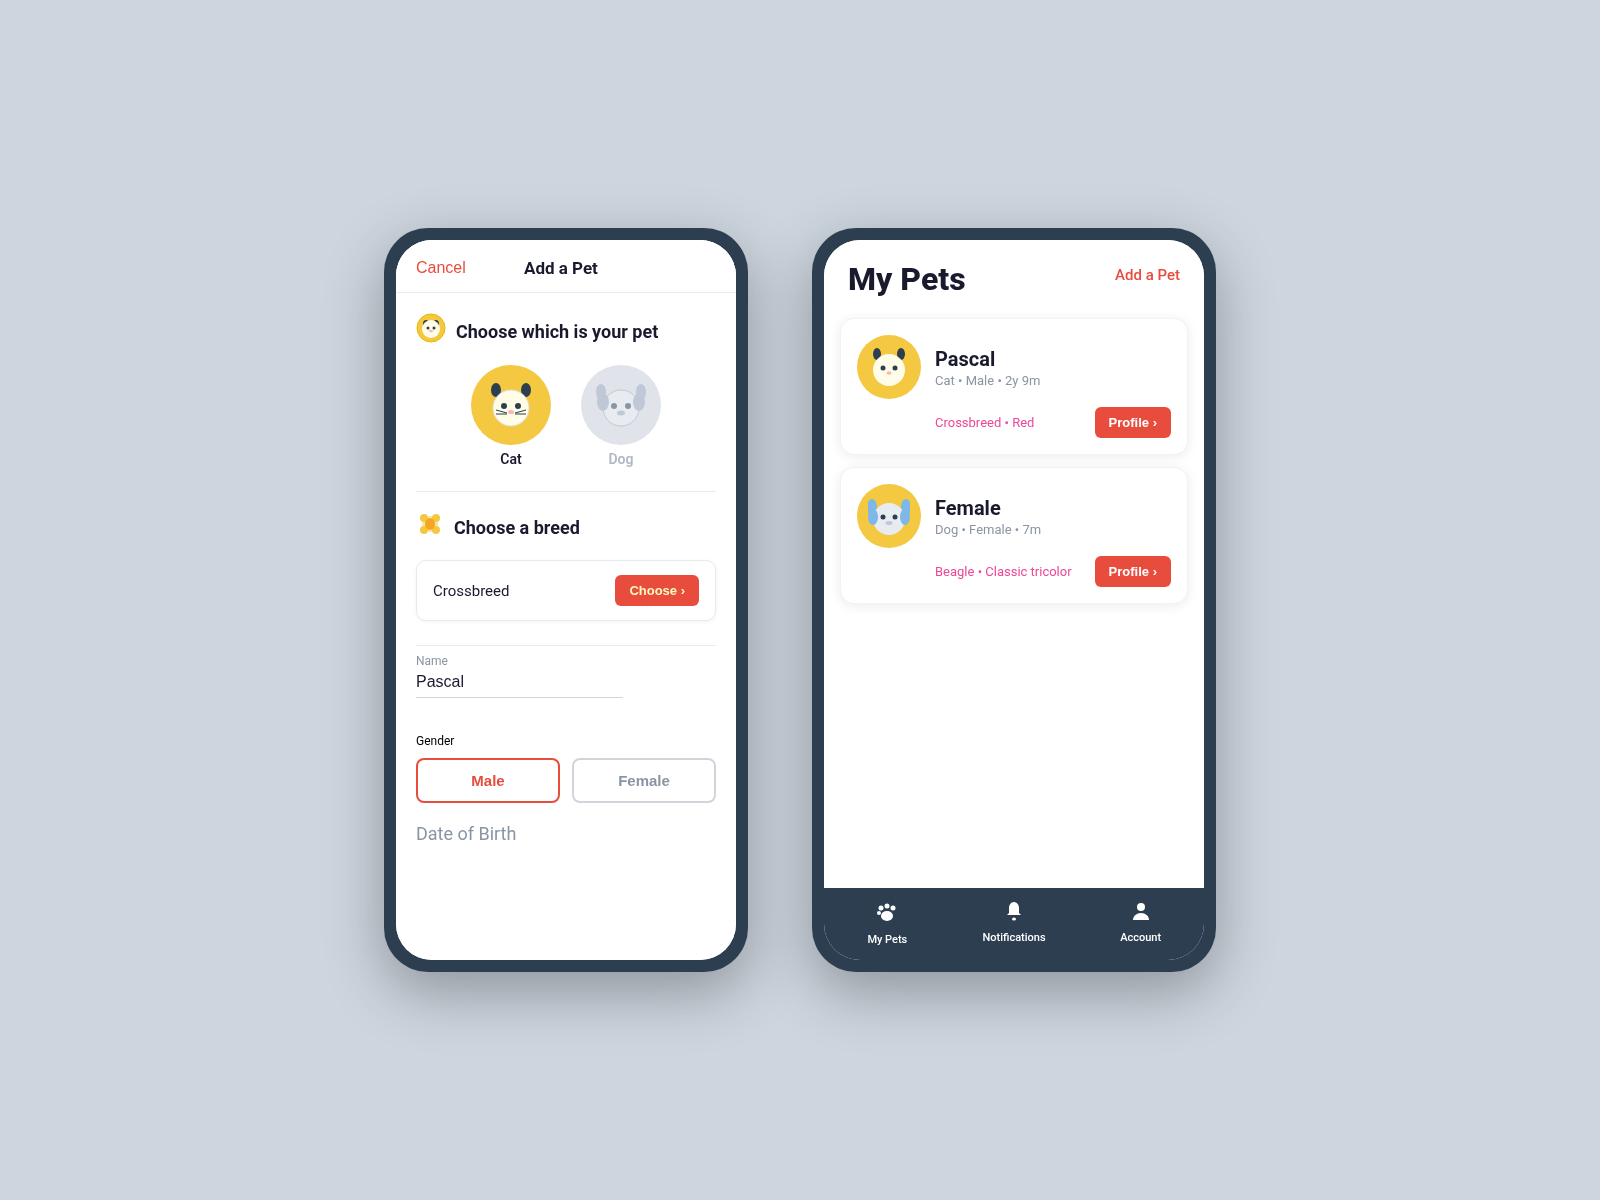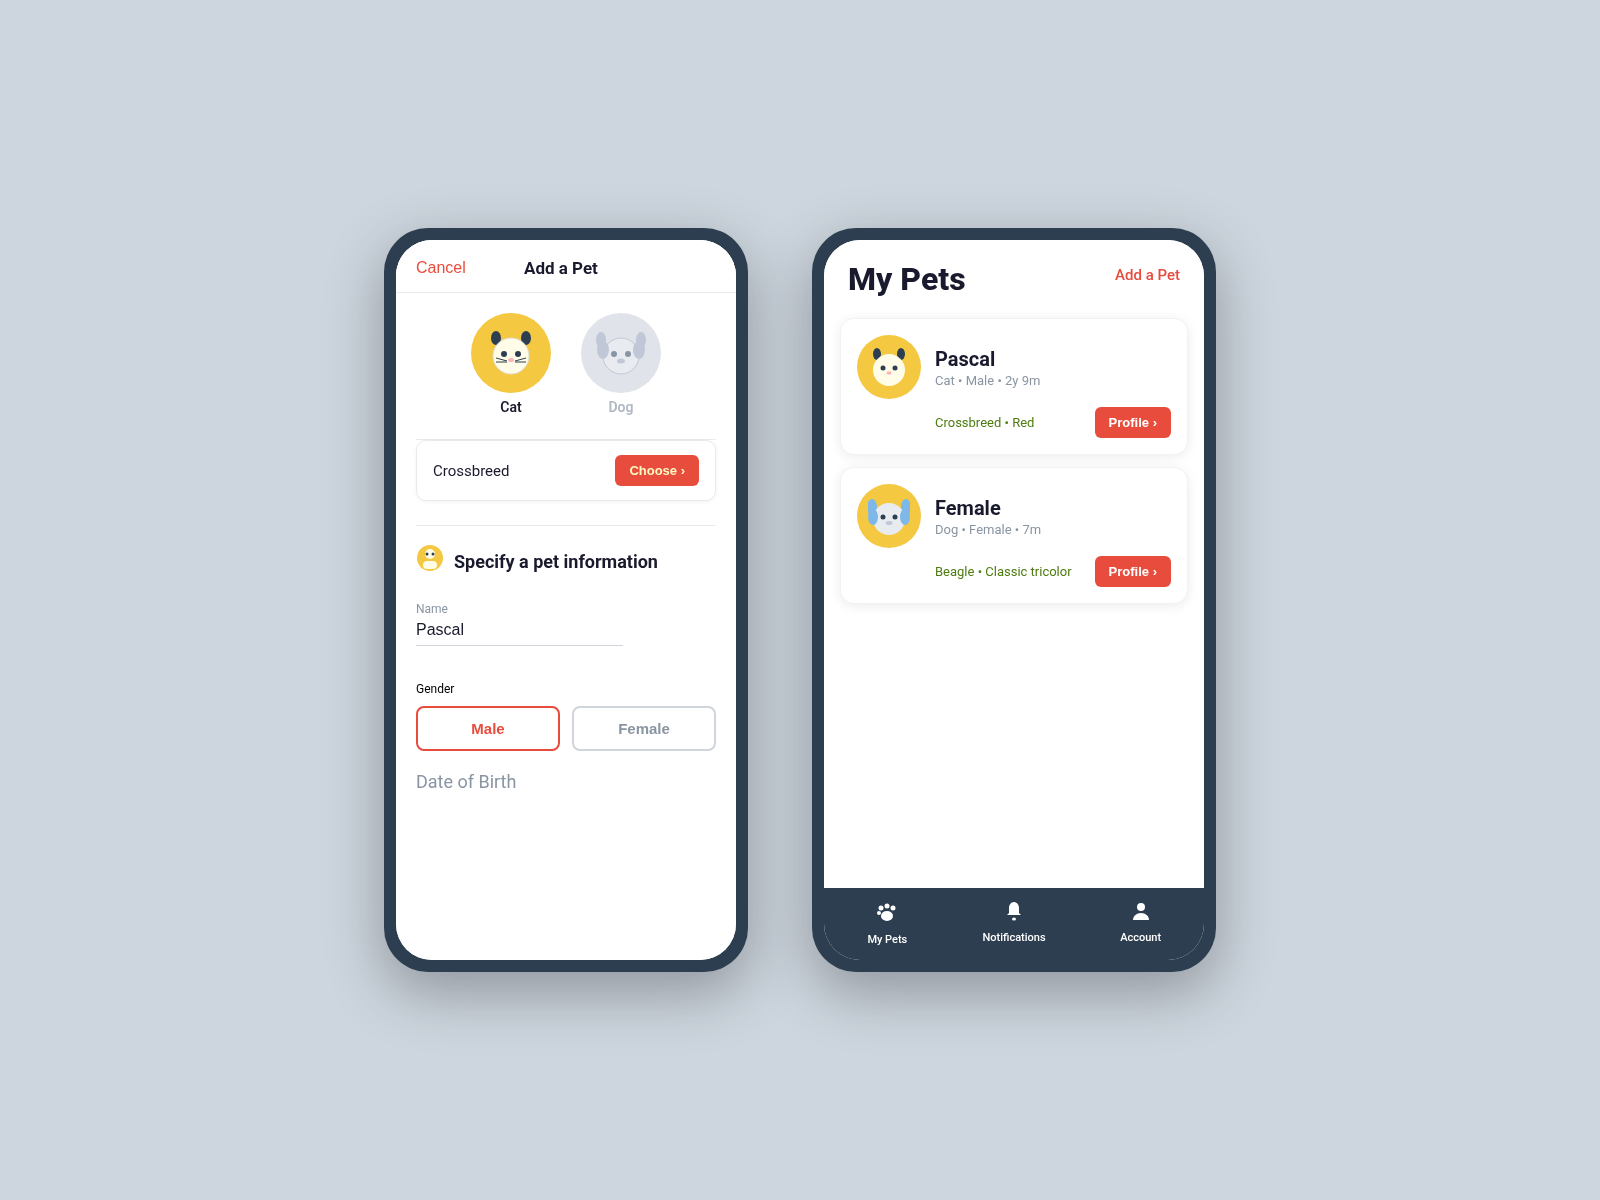--- a/index.html
+++ b/index.html
@@ -355,21 +355,21 @@
 
     .pet-card-bottom {
       display: flex;
       justify-content: space-between;
       align-items: center;
       padding-left: 78px;
     }
 
     .pet-breed-color {
       font-size: 13px;
-      color: #4d7c0f;
+      color: #ec4899;
     }
 
     .profile-btn {
       background: #e74c3c;
       color: white;
       border: none;
       border-radius: 6px;
       padding: 8px 14px;
       font-size: 13px;
       font-weight: 600;
@@ -426,20 +426,35 @@
       <div class="form-screen">
 
         <div class="form-header">
           <button class="cancel-btn">Cancel</button>
           <span class="form-title">Add a Pet</span>
           <span style="width:60px;"></span>
         </div>
 
         <div class="form-content">
 
+          <div class="section-header">
+            <span class="section-emoji">
+              
+              <svg width="30" height="30" viewBox="0 0 30 30" fill="none">
+                <circle cx="15" cy="15" r="14" fill="#f5c842" stroke="#e8b800" stroke-width="1"></circle>
+                <ellipse cx="10" cy="11" rx="3" ry="4" fill="#2c3e50"></ellipse>
+                <ellipse cx="20" cy="11" rx="3" ry="4" fill="#2c3e50"></ellipse>
+                <circle cx="15" cy="16" r="9" fill="#fffde7"></circle>
+                <circle cx="12" cy="15" r="1.5" fill="#2c3e50"></circle>
+                <circle cx="18" cy="15" r="1.5" fill="#2c3e50"></circle>
+                <ellipse cx="15" cy="18" rx="2" ry="1.2" fill="#ffb3ba"></ellipse>
+              </svg>
+            </span>
+            <span class="section-title">Choose which is your pet</span>
+          </div>
 
           <div class="pet-type-row">
 
             <div class="pet-type-item">
               <div class="pet-icon-circle active">
                 <svg class="cat-svg" viewBox="0 0 50 50" fill="none">
                   <ellipse cx="10" cy="10" rx="5" ry="7" fill="#2c3e50"></ellipse>
                   <ellipse cx="40" cy="10" rx="5" ry="7" fill="#2c3e50"></ellipse>
                   <circle cx="25" cy="28" r="18" fill="#fffde7" stroke="#ddd" stroke-width="1"></circle>
                   <circle cx="18" cy="26" r="3" fill="#2c3e50"></circle>
@@ -466,40 +481,41 @@
                   <ellipse cx="7" cy="22" rx="6" ry="9" fill="#c0c8d8"></ellipse>
                   <ellipse cx="43" cy="22" rx="6" ry="9" fill="#c0c8d8"></ellipse>
                 </svg>
               </div>
               <span class="pet-type-label inactive">Dog</span>
             </div>
           </div>
 
           <div class="separator-line"></div>
 
+          <div class="section-header" style="margin-top:18px;">
+            <span class="section-emoji">
+              <svg width="28" height="28" viewBox="0 0 28 28" fill="none">
+                <circle cx="14" cy="14" r="8" fill="#f5c842" opacity="0.5"></circle>
+                <circle cx="8" cy="8" r="4" fill="#f5c842"></circle>
+                <circle cx="20" cy="8" r="4" fill="#f5c842"></circle>
+                <circle cx="8" cy="20" r="4" fill="#f5c842"></circle>
+                <circle cx="20" cy="20" r="4" fill="#f5c842"></circle>
+                <ellipse cx="14" cy="14" rx="5" ry="6" fill="#f5a623"></ellipse>
+              </svg>
+            </span>
+            <span class="section-title">Choose a breed</span>
+          </div>
 
           <div class="breed-row">
             <span class="breed-text">Crossbreed</span>
             <button class="choose-btn">Choose ›</button>
           </div>
 
           <div class="separator-line"></div>
 
-          <div class="section-header" style="margin-top:18px;">
-            <span class="section-emoji">
-              <svg width="28" height="28" viewBox="0 0 28 28" fill="none">
-                <circle cx="14" cy="14" r="13" fill="#f5c842"></circle>
-                <circle cx="14" cy="10" r="5" fill="#fffde7"></circle>
-                <rect x="7" y="17" width="14" height="8" rx="4" fill="#fffde7"></rect>
-                <circle cx="11" cy="10" r="1.5" fill="#2c3e50"></circle>
-                <circle cx="17" cy="10" r="1.5" fill="#2c3e50"></circle>
-              </svg>
-            </span>
-            <span class="section-title">Specify a pet information</span>
-          </div>
 
           <div class="info-fields">
 
             <div class="field-group">
               <div class="field-label">Name</div>
               <input type="text" class="field-value" value="Pascal" style="border: none; outline: none; font-size: 16px; color: rgb(26, 26, 46); width: 100%; background: transparent;">
             </div>
 
           </div>
 

